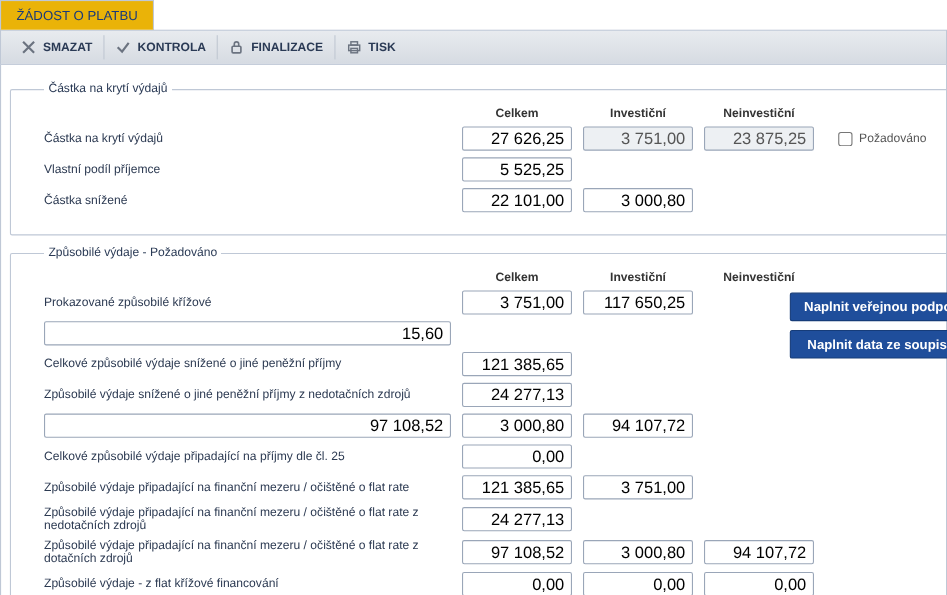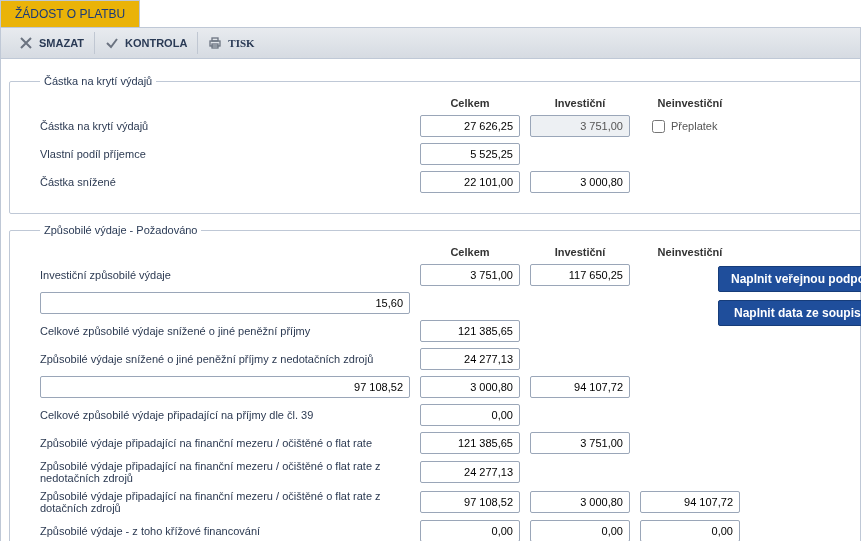--- a/index.html
+++ b/index.html
@@ -32,21 +32,21 @@
       display: flex;
       align-items: center;
       gap: 6px;
       padding: 4px 10px;
       cursor: pointer;
       color: #2a3a55;
       font-weight: bold;
       font-size: 11px;
       border-right: 1px solid #c0c7d2;
     }
-    .toolbar-btn:last-child { border-right: none; font-family: Liberation Serif, serif; }
+    .toolbar-btn:last-child { border-right: none; }
     .icon { display: inline-flex; width: 14px; height: 14px; }
     .body-wrap {
       border: 1px solid #bfc8d6;
       border-top: none;
       padding: 6px 8px 10px 8px;
     }
     fieldset.group {
       border: 1px solid #bfc8d6;
       border-radius: 2px;
       padding: 10px 12px 14px 30px;
@@ -75,21 +75,21 @@
       margin-bottom: 6px;
     }
     .row-label { color: #2c3a52; }
     .num-input {
       width: 100%;
       height: 22px;
       border: 1px solid #9aa6b8;
       border-radius: 2px;
       text-align: right;
       padding: 2px 6px;
-      font-size: 11px;
+      font-size: 15px;
       background: #fff;
     }
     .num-input.readonly {
       background: #edf0f3;
       color: #555;
     }
     .cell-empty {}
     .preplatek {
       display: flex;
       align-items: center;
@@ -139,20 +139,29 @@
     <span class="icon">
       <svg viewBox="0 0 14 14">
           <path d="M2 7 L6 11 L12 3" stroke="#6b7380" stroke-width="2" fill="none"></path>
         </svg>
     </span>
     <span>KONTROLA</span>
   </div>
   <div class="toolbar-btn">
     <span class="icon">
       <svg viewBox="0 0 14 14">
+          <rect x="3" y="6" width="8" height="6" rx="1" fill="none" stroke="#6b7380" stroke-width="1.5"></rect>
+          <path d="M5 6 V4 a2 2 0 0 1 4 0 V6" fill="none" stroke="#6b7380" stroke-width="1.5"></path>
+        </svg>
+    </span>
+    <span>FINALIZACE</span>
+  </div>
+  <div class="toolbar-btn">
+    <span class="icon">
+      <svg viewBox="0 0 14 14">
           <rect x="2" y="5" width="10" height="5" fill="none" stroke="#6b7380" stroke-width="1.3"></rect>
           <rect x="4" y="2" width="6" height="3" fill="none" stroke="#6b7380" stroke-width="1.3"></rect>
           <rect x="4" y="8" width="6" height="4" fill="none" stroke="#6b7380" stroke-width="1.3"></rect>
         </svg>
     </span>
     <span>TISK</span>
   </div>
 </div>
 
 <div class="body-wrap">
@@ -165,23 +174,24 @@
       <div>Celkem</div>
       <div>Investiční</div>
       <div>Neinvestiční</div>
       <div></div>
     </div>
 
     <div class="row">
       <div class="row-label">Částka na krytí výdajů</div>
       <input class="num-input" value="27 626,25" style="">
       <input class="num-input readonly" readonly="" value="3 751,00" style="">
+      <input class="num-input readonly" readonly="" value="23 875,25" style="">
       <label class="preplatek">
         <input type="checkbox" style="">
-        <span>Přeplatek</span>
+        <span>Požadováno</span>
       </label>
     </div>
 
     <div class="row">
       <div class="row-label">Vlastní podíl příjemce</div>
       <input class="num-input" value="5 525,25" style="">
       <div class="cell-empty"></div>
       <div class="cell-empty"></div>
       <div></div>
     </div>
@@ -204,21 +214,21 @@
 
     <div class="cols-header">
       <div class="spacer"></div>
       <div>Celkem</div>
       <div>Investiční</div>
       <div>Neinvestiční</div>
       <div></div>
     </div>
 
     <div class="row">
-      <div class="row-label">Investiční způsobilé výdaje</div>
+      <div class="row-label">Prokazované způsobilé křížové</div>
       <input class="num-input" value="3 751,00" style="">
       <input class="num-input" value="117 650,25" style="">
       <div></div>
     </div>
     <div class="row">
       <input class="num-input" value="15,60" style="">
       <div class="cell-empty"></div>
         <div class="cell-empty"></div>
         <div></div>
     </div>
@@ -236,21 +246,21 @@
         <div class="cell-empty"></div>
         <div></div>
     </div>
     <div class="row">
       <input class="num-input" value="97 108,52" style="">
       <input class="num-input" value="3 000,80" style="">
       <input class="num-input" value="94 107,72" style="">
       <div></div>
     </div>
     <div class="row">
-      <div class="row-label">Celkové způsobilé výdaje připadající na příjmy dle čl. 39</div>
+      <div class="row-label">Celkové způsobilé výdaje připadající na příjmy dle čl. 25</div>
       <input class="num-input" value="0,00" style="">
       <div class="cell-empty"></div>
         <div class="cell-empty"></div>
         <div></div>
     </div>
     <div class="row">
       <div class="row-label">Způsobilé výdaje připadající na finanční mezeru / očištěné o flat rate</div>
       <input class="num-input" value="121 385,65" style="">
       <input class="num-input" value="3 751,00" style="">
       <div></div>
@@ -263,21 +273,21 @@
         <div></div>
     </div>
     <div class="row">
       <div class="row-label">Způsobilé výdaje připadající na finanční mezeru / očištěné o flat rate z dotačních zdrojů</div>
       <input class="num-input" value="97 108,52" style="">
       <input class="num-input" value="3 000,80" style="">
       <input class="num-input" value="94 107,72" style="">
       <div></div>
     </div>
     <div class="row">
-      <div class="row-label">Způsobilé výdaje - z toho křížové financování</div>
+      <div class="row-label">Způsobilé výdaje - z flat křížové financování</div>
       <input class="num-input" value="0,00" style="">
       <input class="num-input" value="0,00" style="">
       <input class="num-input" value="0,00" style="">
       <div></div>
     </div>
   </fieldset>
 
 </div>
 
 

